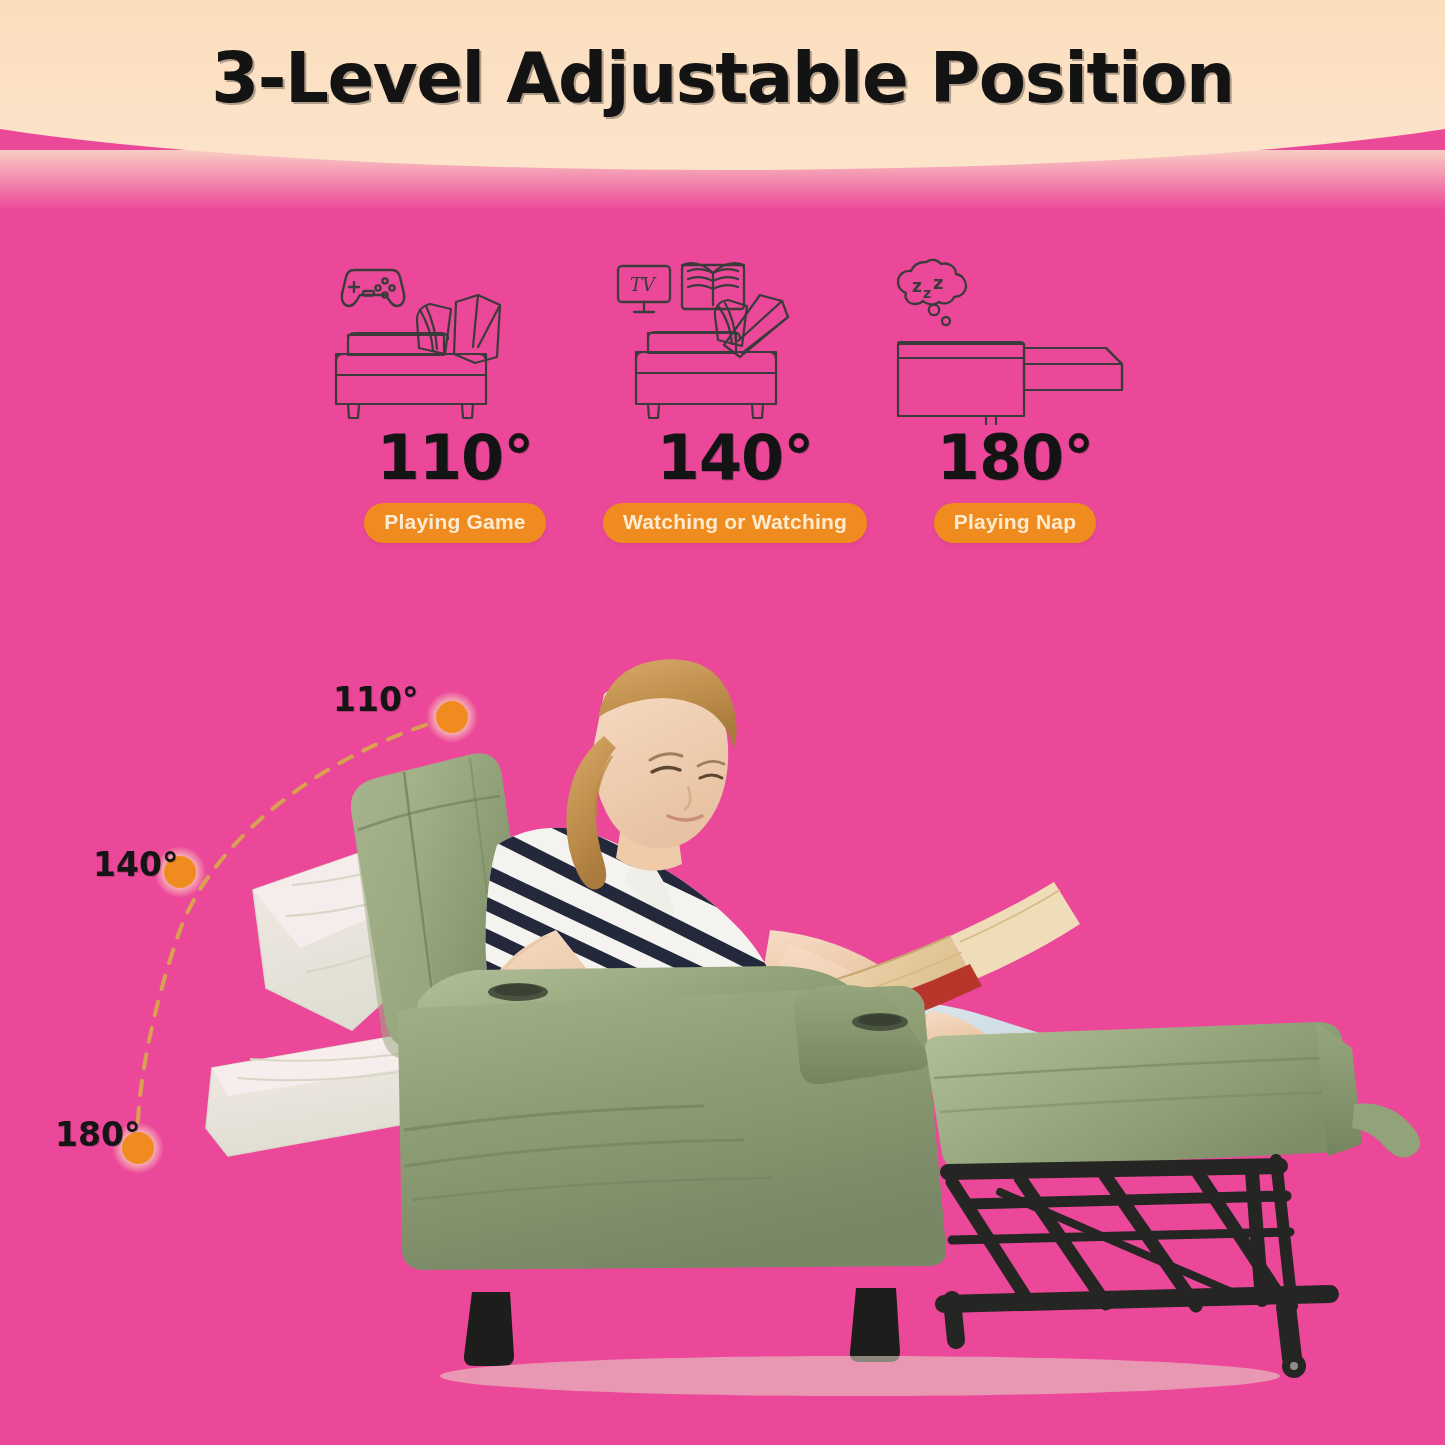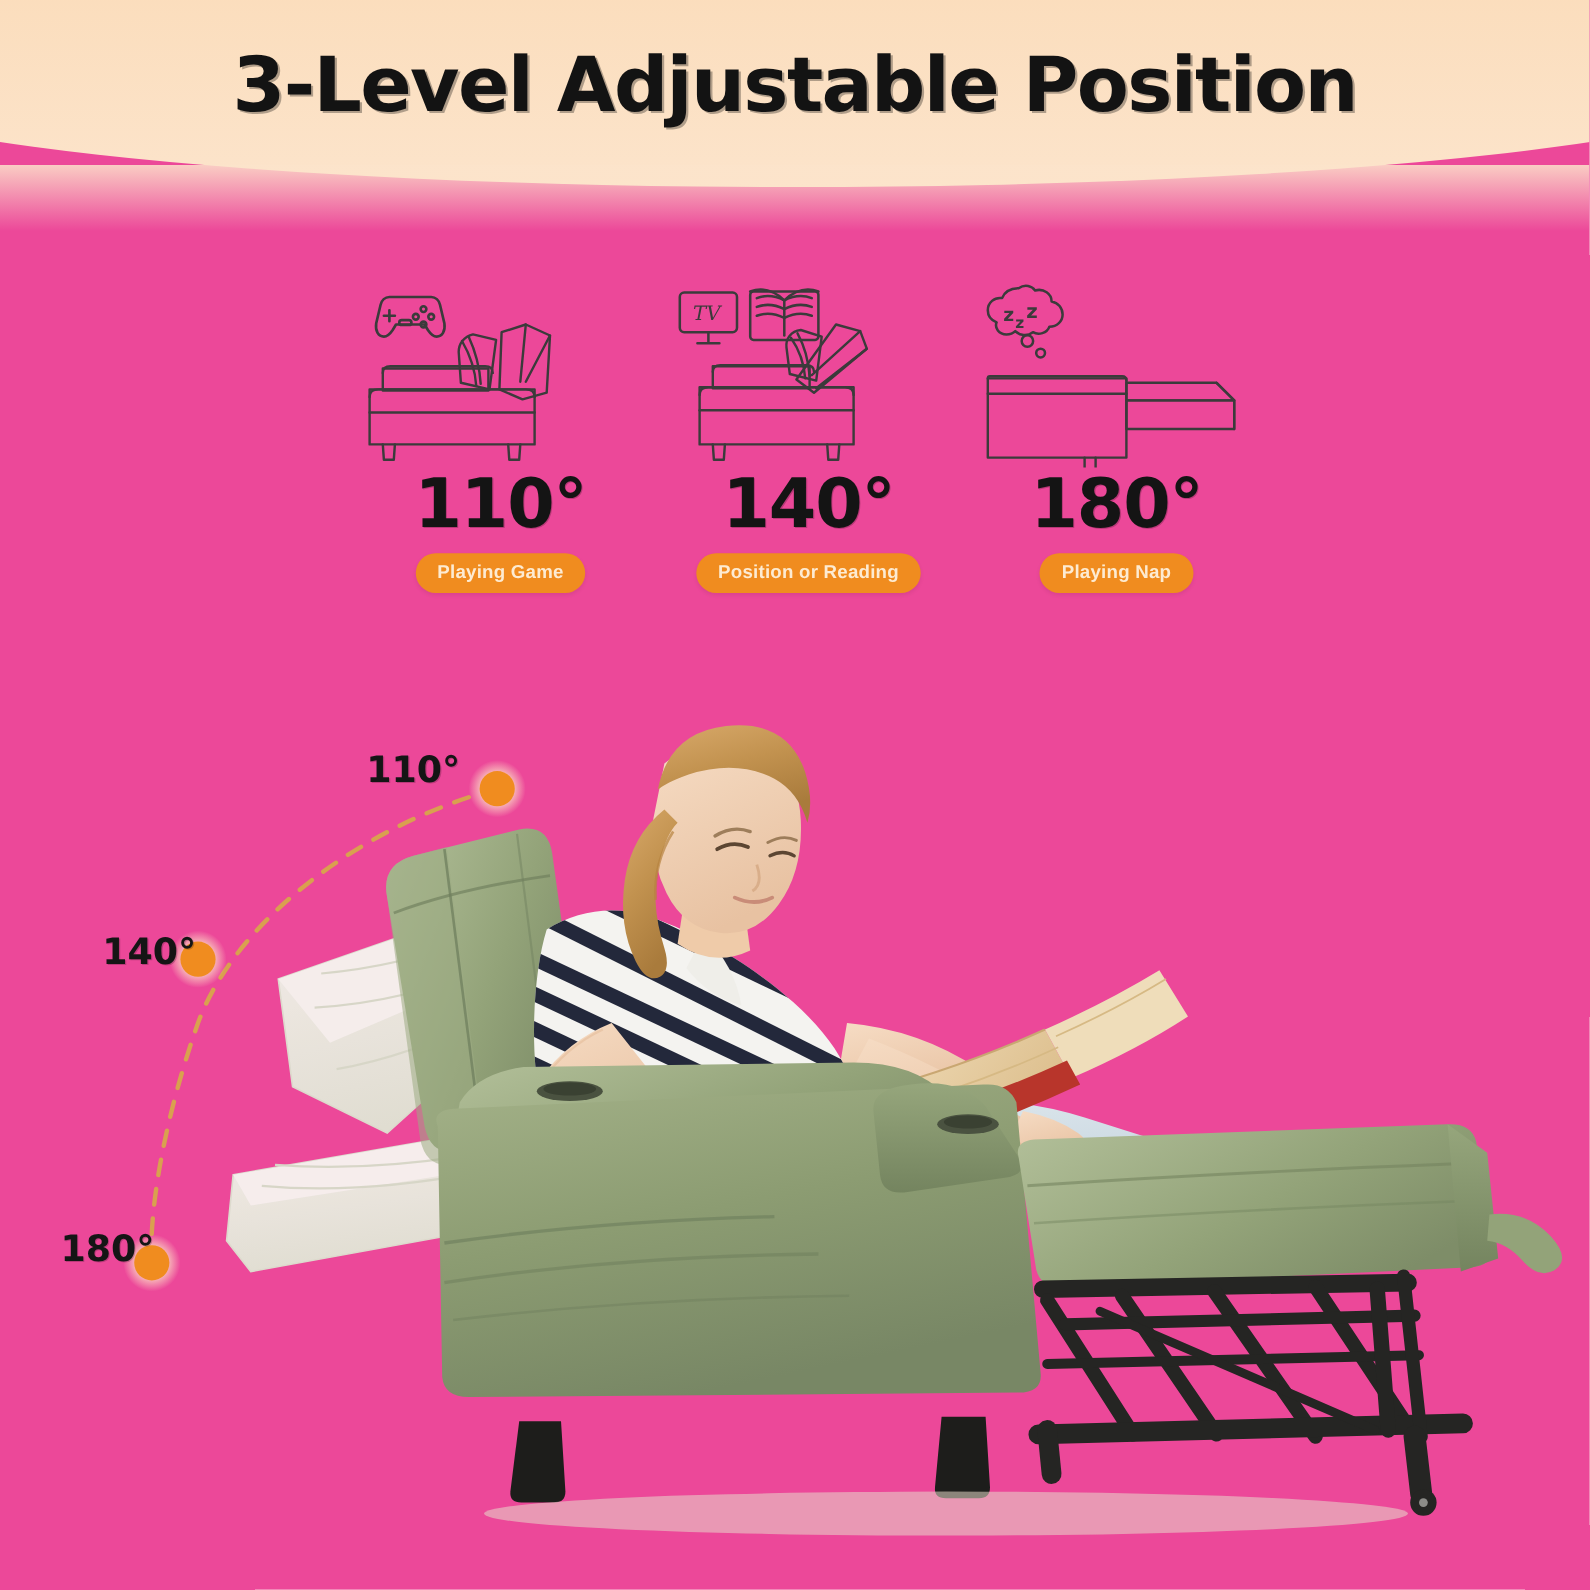--- a/index.html
+++ b/index.html
@@ -48,21 +48,21 @@
     font-size:62px;font-weight:bold;color:#141414;
     line-height:1;margin-top:2px;letter-spacing:-1px;
     text-shadow:1px 1px 0 rgba(0,0,0,.22);
   }
   .pill{
     margin-top:14px;
     background:#F08C1F;
     color:#FDEBD2;
     border-radius:22px;
     padding:7px 20px 9px;
-    font-size:17px;font-weight:bold;
+    font-size:21px;font-weight:bold;
     letter-spacing:.2px;
     white-space:nowrap;
     box-shadow:0 2px 4px rgba(0,0,0,.08);
   }
 
   
   .hero{position:absolute;left:0;top:600px;width:1445px;height:845px;}
   .hero svg{position:absolute;left:0;top:0;}
 
   .arcLabel{
@@ -155,21 +155,21 @@
 
             <path d="M26 112h140v52H26z"></path>
             <path d="M26 119q0-7 8-7h124q8 0 8 7"></path>
             <path d="M26 133h140"></path>
 
             <path d="M38 164l1 14h9l1-14M142 164l1 14h9l1-14"></path>
           </g>
         </svg>
       </div>
       <div class="angle">140°</div>
-      <div class="pill">Position or Reading</div>
+      <div class="pill">Watching or Watching</div>
     </div>
 
     <div class="feature">
       <div class="feat-art">
         <svg width="250" height="185" viewBox="0 0 250 185">
           <g fill="none" stroke="#3B3B3B" stroke-width="2.3" stroke-linejoin="round" stroke-linecap="round">
             <path d="M36 22c-8 0-13 4-15 9-7-1-13 4-13 11 0 5 3 9 8 11-2 5 2 11 9 11 3 0 6-1 8-3 4 4 11 5 16 1 5 3 13 1 15-5 7 0 12-5 12-11 0-6-4-11-10-12 0-7-7-12-15-10-3-4-9-6-15-2z"></path>
             <circle cx="44" cy="70" r="5.2"></circle>
             <circle cx="56" cy="81" r="4"></circle>
             <text x="22" y="52" font-family="DejaVu Sans, sans-serif" font-size="17" font-weight="bold" fill="#3B3B3B" stroke="none">z</text>

